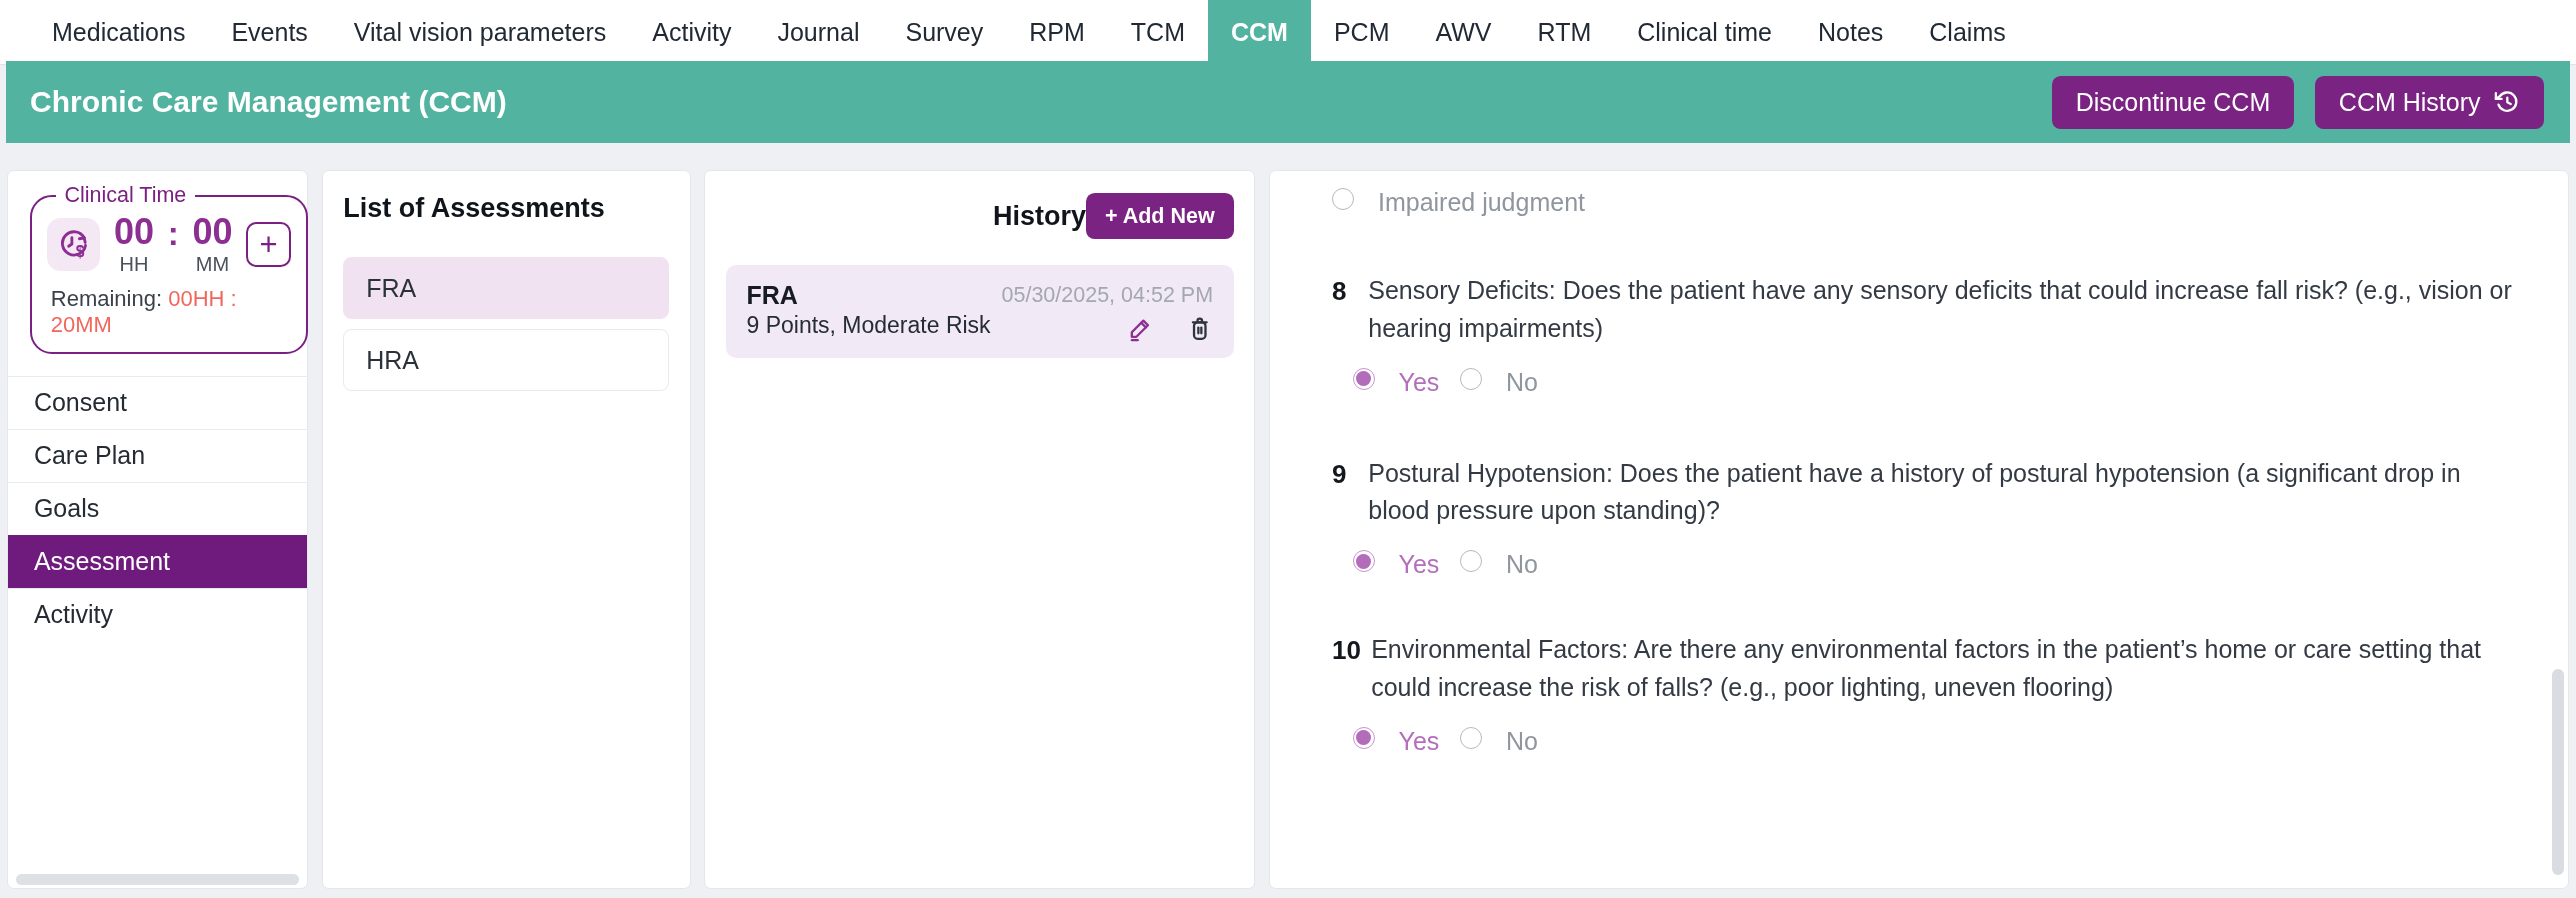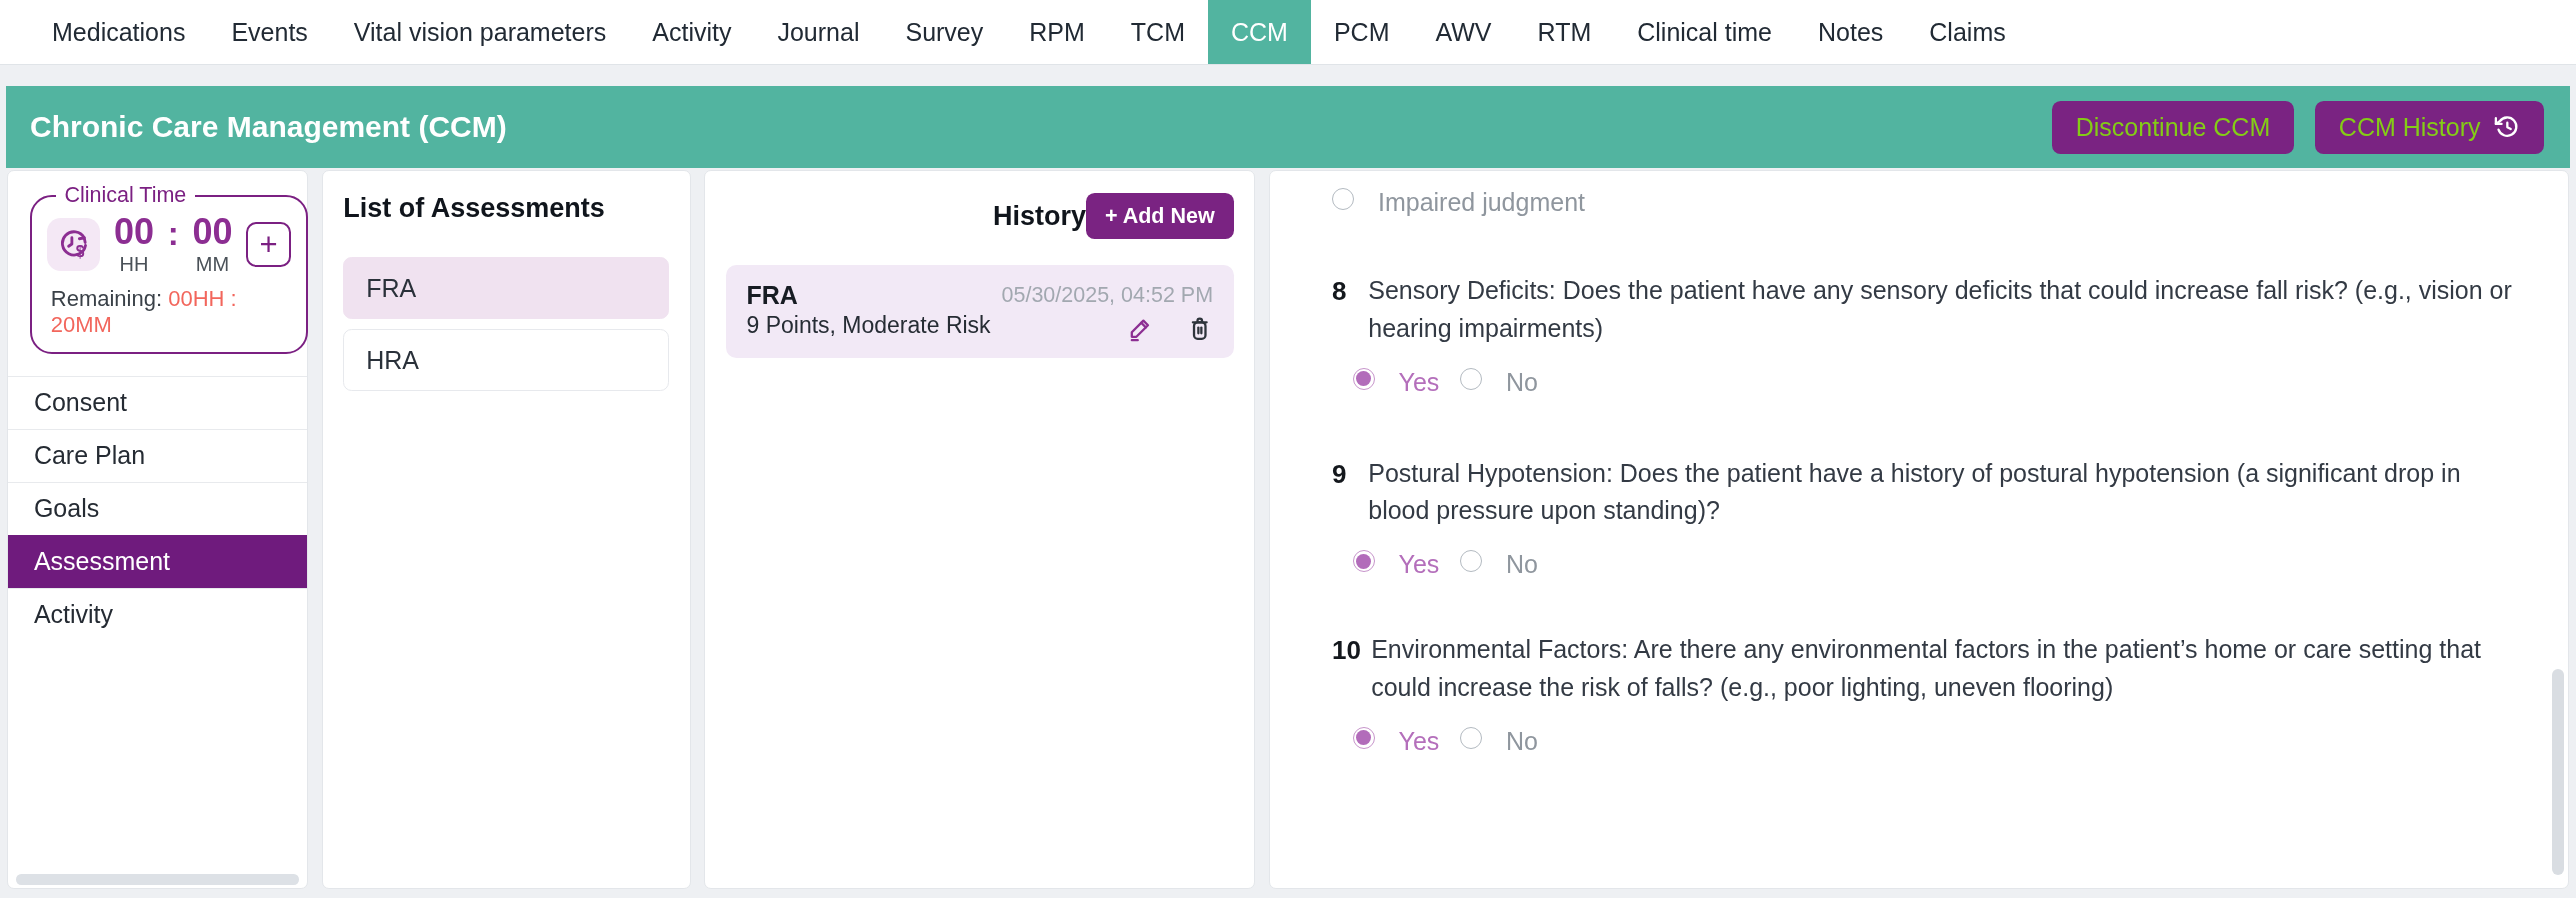--- a/index.html
+++ b/index.html
@@ -5,30 +5,30 @@
   * { box-sizing: border-box; margin: 0; padding: 0; }
   html,body { background:#eef0f3; }
   body { font-family: "Liberation Sans", sans-serif; }
   .page { position:relative; width:2576px; height:898px; background:#eef0f3; overflow:hidden; }
 
   
   .navbar { display:flex; align-items:stretch; height:65px; background:#ffffff;
             border-bottom:0.9px solid #e0e4e8; padding-left:29px; }
   .nav-item { display:flex; align-items:center; padding:0 23px; font-size:25px;
               color:#212a34; white-space:nowrap; cursor:pointer; }
-  .nav-item.active { background:#52b4a0; color:#ffffff; }
-
-  
-  .header { position:absolute; left:6px; right:6px; top:86px; height:82px;
+  .nav-item.active { background:#52b4a0; color:#ffffff;font-weight:bold; }
+
+  
+  .header { position:absolute; left:6px; right:6px; top:61px; height:82px;
             background:#52b4a0; display:flex; align-items:center;
             justify-content:space-between; padding:0 26px 0 24px; }
   .header-title { color:#ffffff; font-size:30px; font-weight:600; }
   .header-actions { display:flex; gap:20.6px; }
   .btn-purple { display:flex; align-items:center; gap:12px; background:#7a2382;
-                color:#84cc16; border:none; border-radius:8.6px; height:53px;
+                color:#ffffff; border:none; border-radius:8.6px; height:53px;
                 padding:0 24px; font-size:25px; font-weight:500;
                 font-family:"Liberation Sans",sans-serif; cursor:pointer; }
 
   
   .content { position:absolute; left:6.9px; top:170px; width:2562px; height:719px;
              display:flex; gap:13.7px; }
   .panel { background:#ffffff; border:0.9px solid #e3e6ea; border-radius:6.9px;
            position:relative; }
   .panel-sidebar { width:301px; }
   .panel-list    { width:369px; padding:22px 20.6px; }

